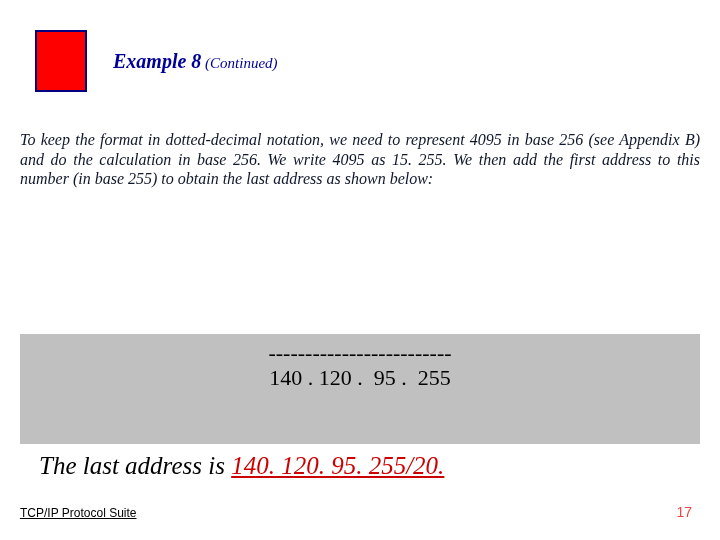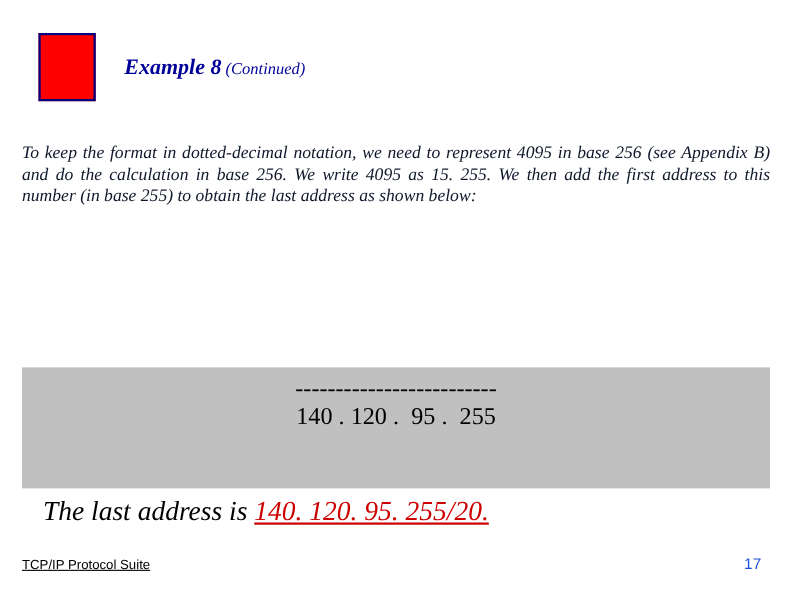--- a/index.html
+++ b/index.html
@@ -86,21 +86,21 @@
     font-size: 12px;
     color: #000000;
     text-decoration: underline;
   }
   .footer-right {
     position: absolute;
     bottom: 20px;
     right: 28px;
     font-family: Arial, sans-serif;
     font-size: 14px;
-    color: #1d4ed8;
+    color: #ef4444;
     margin-left: 36px;
   }
 </style>
 </head>
 <body>
 
 <div class="header">
   <div class="red-box"></div>
   <div class="example-title">
     <span class="bold-part">Example 8</span><span class="cont"> (Continued)</span>

